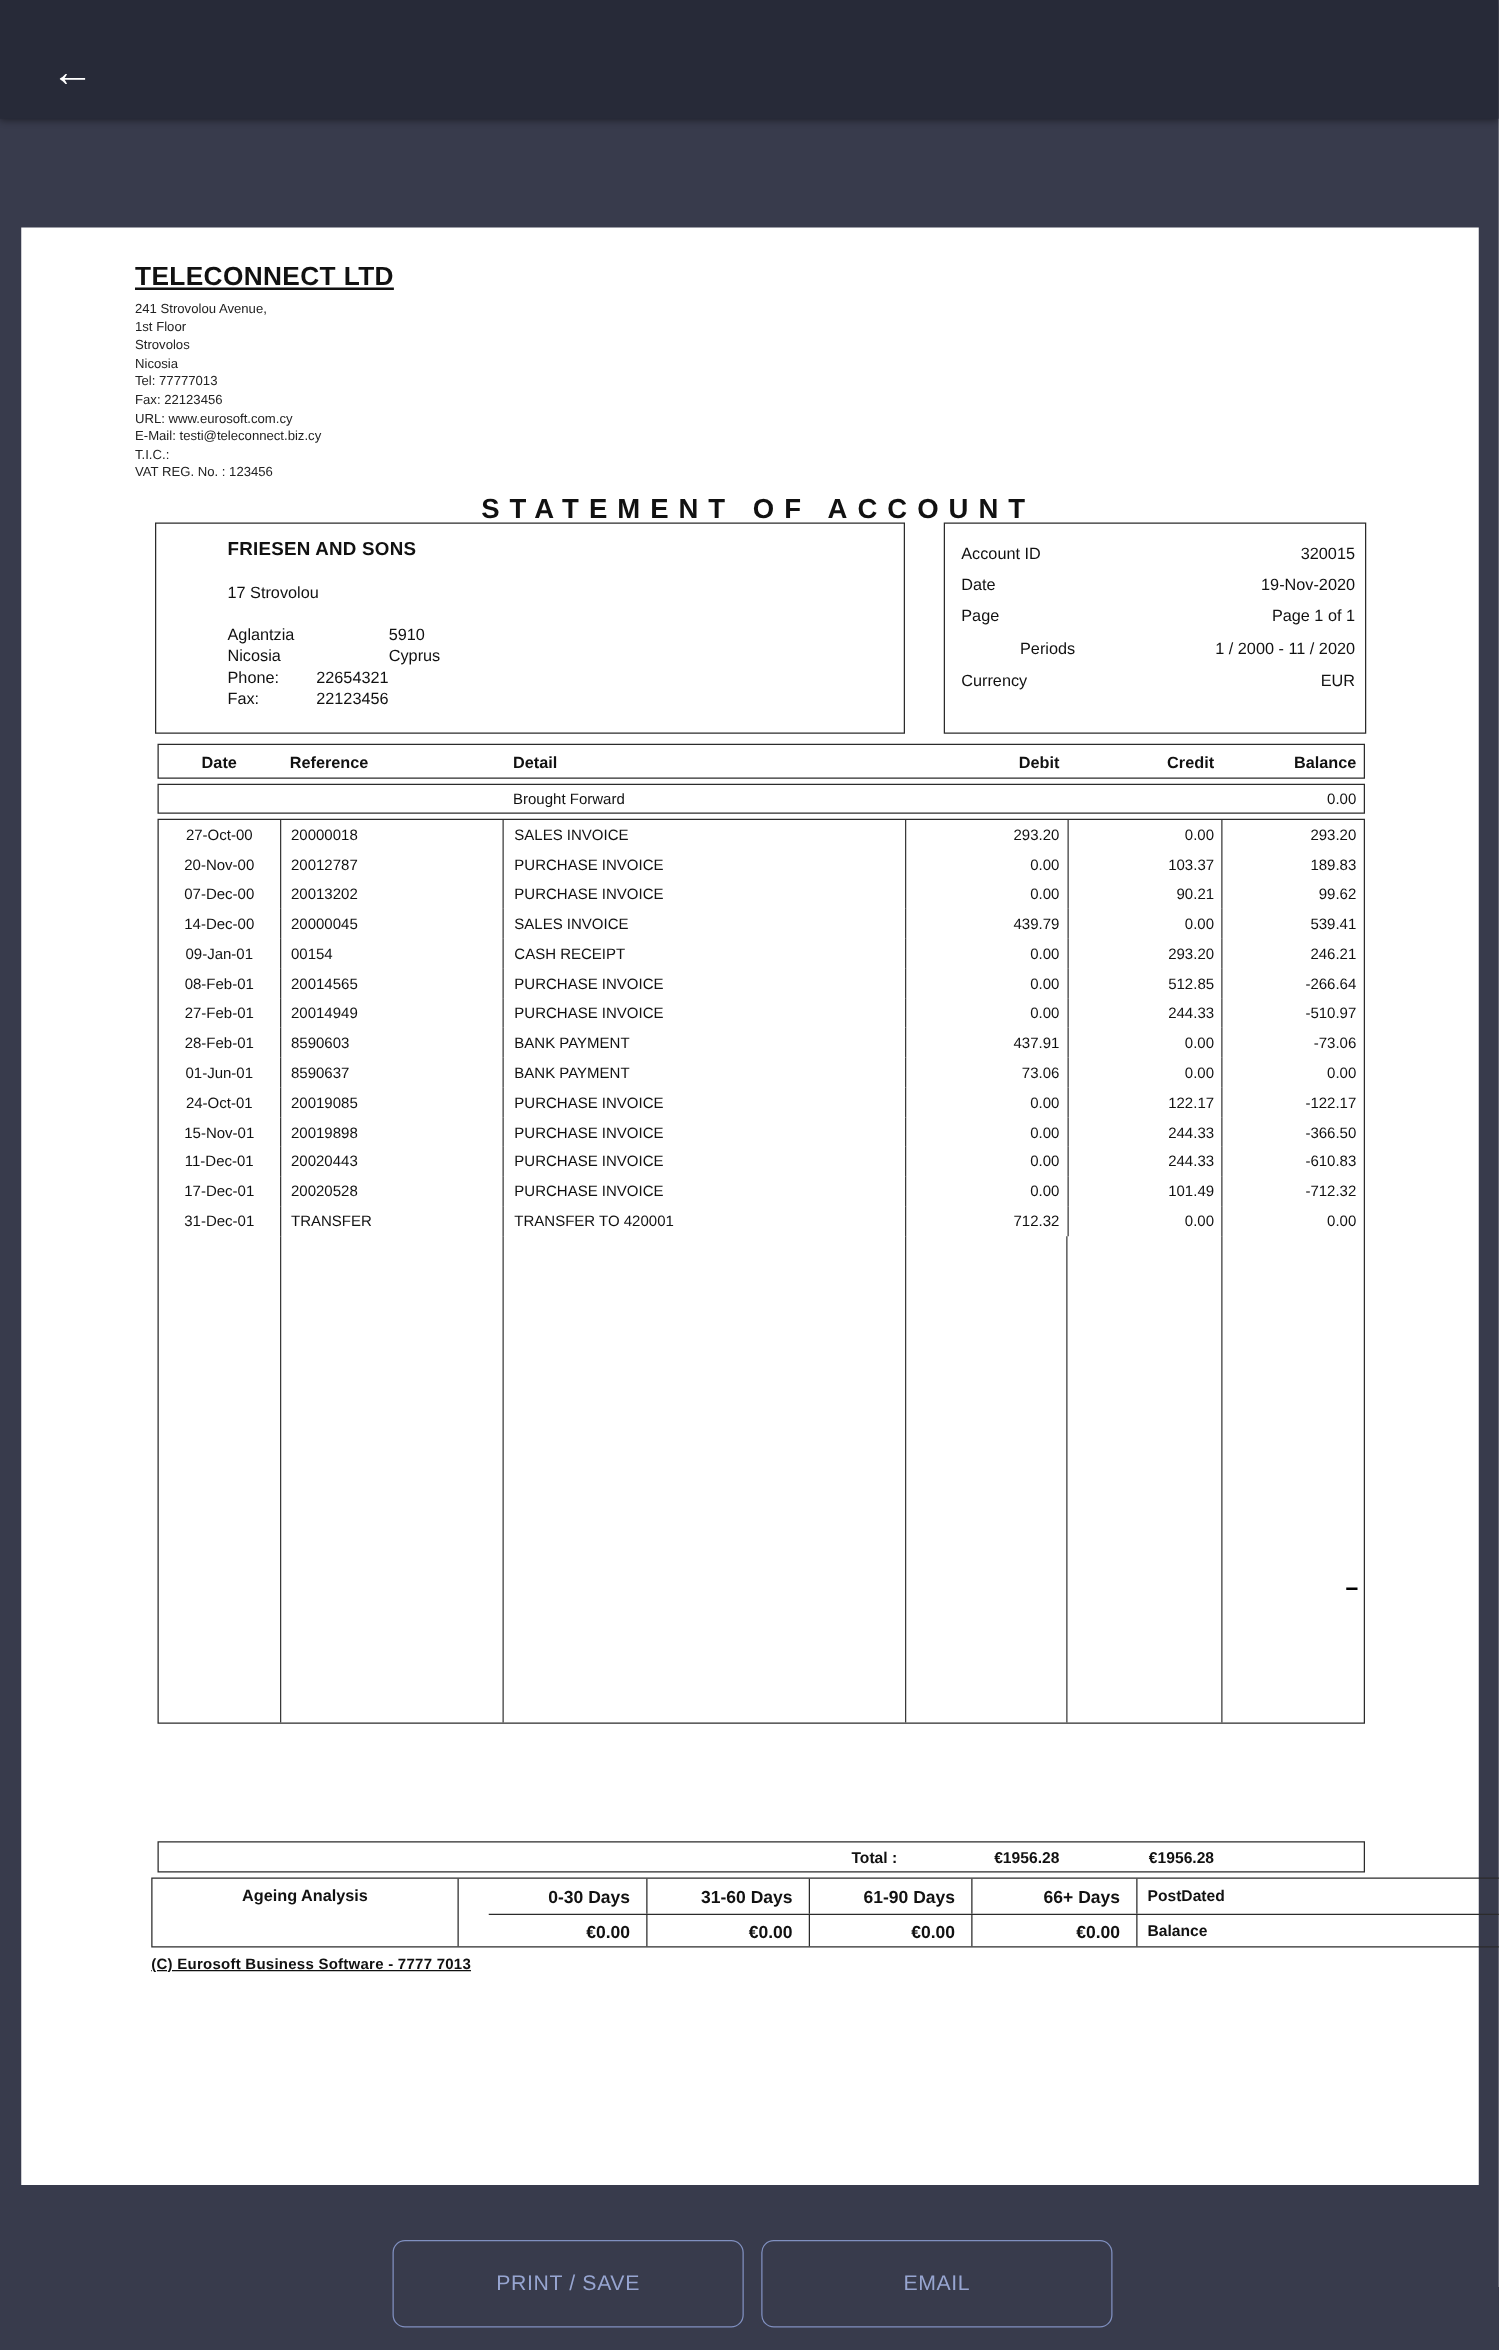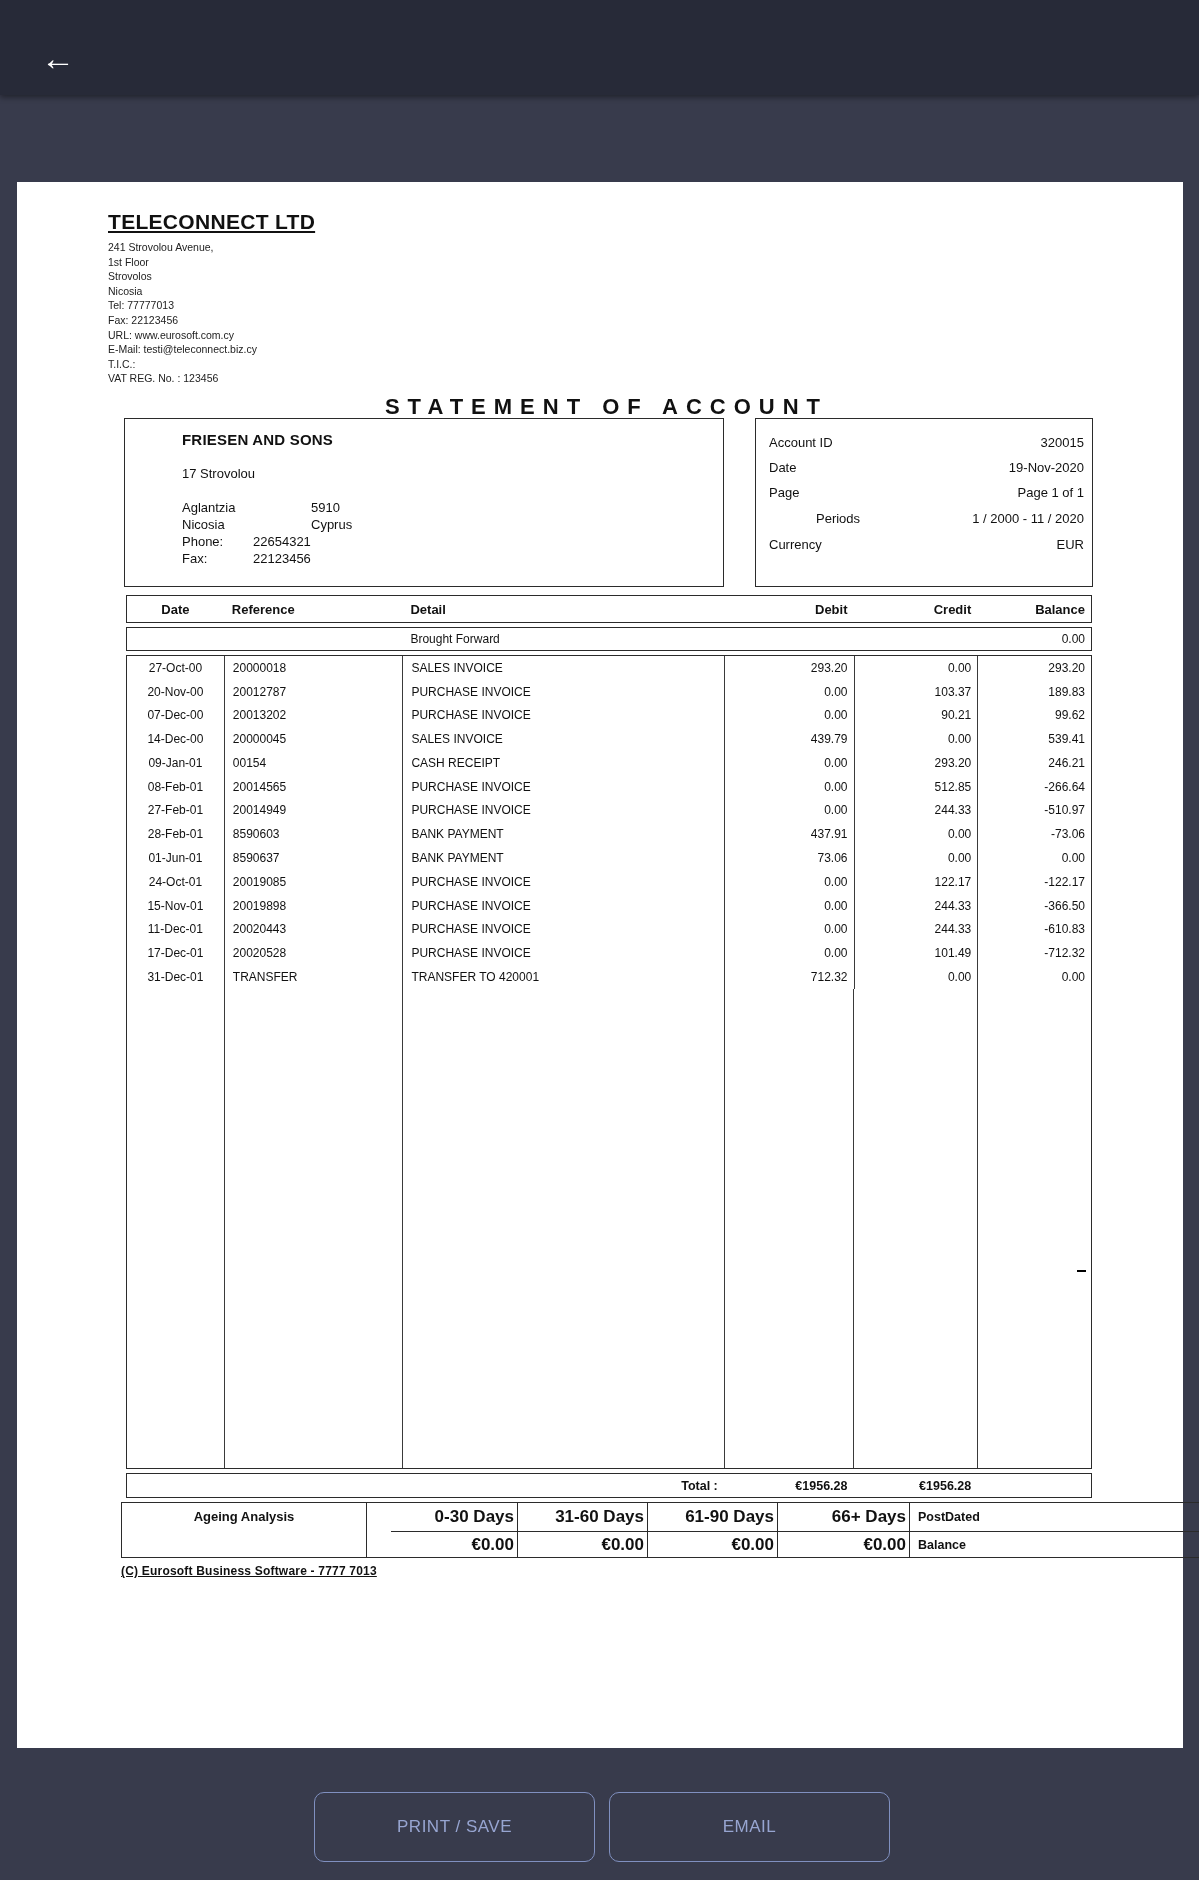--- a/index.html
+++ b/index.html
@@ -44,39 +44,39 @@
   .tblrow{position:absolute; left:109px; width:966px; display:flex; border:1px solid var(--line); background:#fff;}
   .c0{width:97px;} .c1{width:179px;} .c2{width:322px;} .c3{width:130px;} .c4{width:124px;} .c5{width:114px; }
   .cell{height:100%; display:flex; align-items:center; font-size:12px; overflow:hidden; white-space:nowrap;}
   .ctr{justify-content:center;}
   .lft{justify-content:flex-start; padding-left:8px;}
   .rgt{justify-content:flex-end; padding-right:6px;}
 
   .thead{top:413px; height:28px; font-weight:bold;}
   .thead .cell{font-size:13px; font-weight:bold;}
   .bfrow{top:445px; height:24px;}
-  .grid{position:absolute; left:109px; top:473px; width:966px; height:814px; border:1px solid var(--line); display:flex; flex-direction:column;}
+  .grid{position:absolute; left:109px; top:473px; width:966px; height:724px; border:1px solid var(--line); display:flex; flex-direction:column;}
   .grow{display:flex; height:23.77px; flex:0 0 auto;}
   .grow .cell{border-left:1px solid #3a3a3a;}
   .grow .cell:first-child{border-left:none;}
   .gfill{display:flex; flex:1 1 auto;}
   .gfill .cell{border-left:1px solid #3a3a3a; height:100%;}
   .gfill .cell:first-child{border-left:none;}
   .totrow{top:1291px; height:25px; font-weight:bold;}
   .totrow .cell{font-weight:bold; font-size:12.5px;}
 
   .tick{position:absolute; left:1060px; top:1088px; width:9px; height:2px; background:#000;}
 
   
   .ageing{position:absolute; left:104px; top:1320px; width:1133px; height:56px; border:1px solid var(--line); display:flex; font-weight:bold;gap:24px;}
   .age-title{width:245px; border-right:1px solid var(--line); display:flex; align-items:flex-start; justify-content:center; padding-top:6px; font-size:13px;}
   .age-right{flex:1; display:flex; flex-direction:column;}
   .age-row{display:flex; height:28px; }
   .age-row + .age-row{border-top:1px solid var(--line); height:26px;}
-  .age-cell{display:flex; align-items:center; justify-content:flex-end; padding-right:3px; font-size:17px; border-right:1px solid var(--line);}
+  .age-cell{display:flex; align-items:center; justify-content:flex-end; padding-right:13px; font-size:14px; border-right:1px solid var(--line);}
   .a0{width:127px;} .a1{width:130px;} .a2{width:130px;} .a3{width:132px;}
   .age-last{flex:1; display:flex; align-items:center; font-size:12.5px; border-right:none; padding:0 6px 0 8px;}
   .age-last .v{margin-left:auto; text-align:right;}
 
   .doc-footer{position:absolute; left:104px; top:1382px; font-size:12px; font-weight:bold; text-decoration:underline; letter-spacing:.2px;}
 
   
   .btn{position:absolute; top:1792px; height:70px; width:281px; border:1.5px solid var(--accent_border);
        border-radius:10px; background:transparent; color:var(--button_text); font-size:17px; letter-spacing:.5px;
        display:flex; align-items:center; justify-content:center; cursor:pointer; font-family:"Liberation Sans", sans-serif;}

